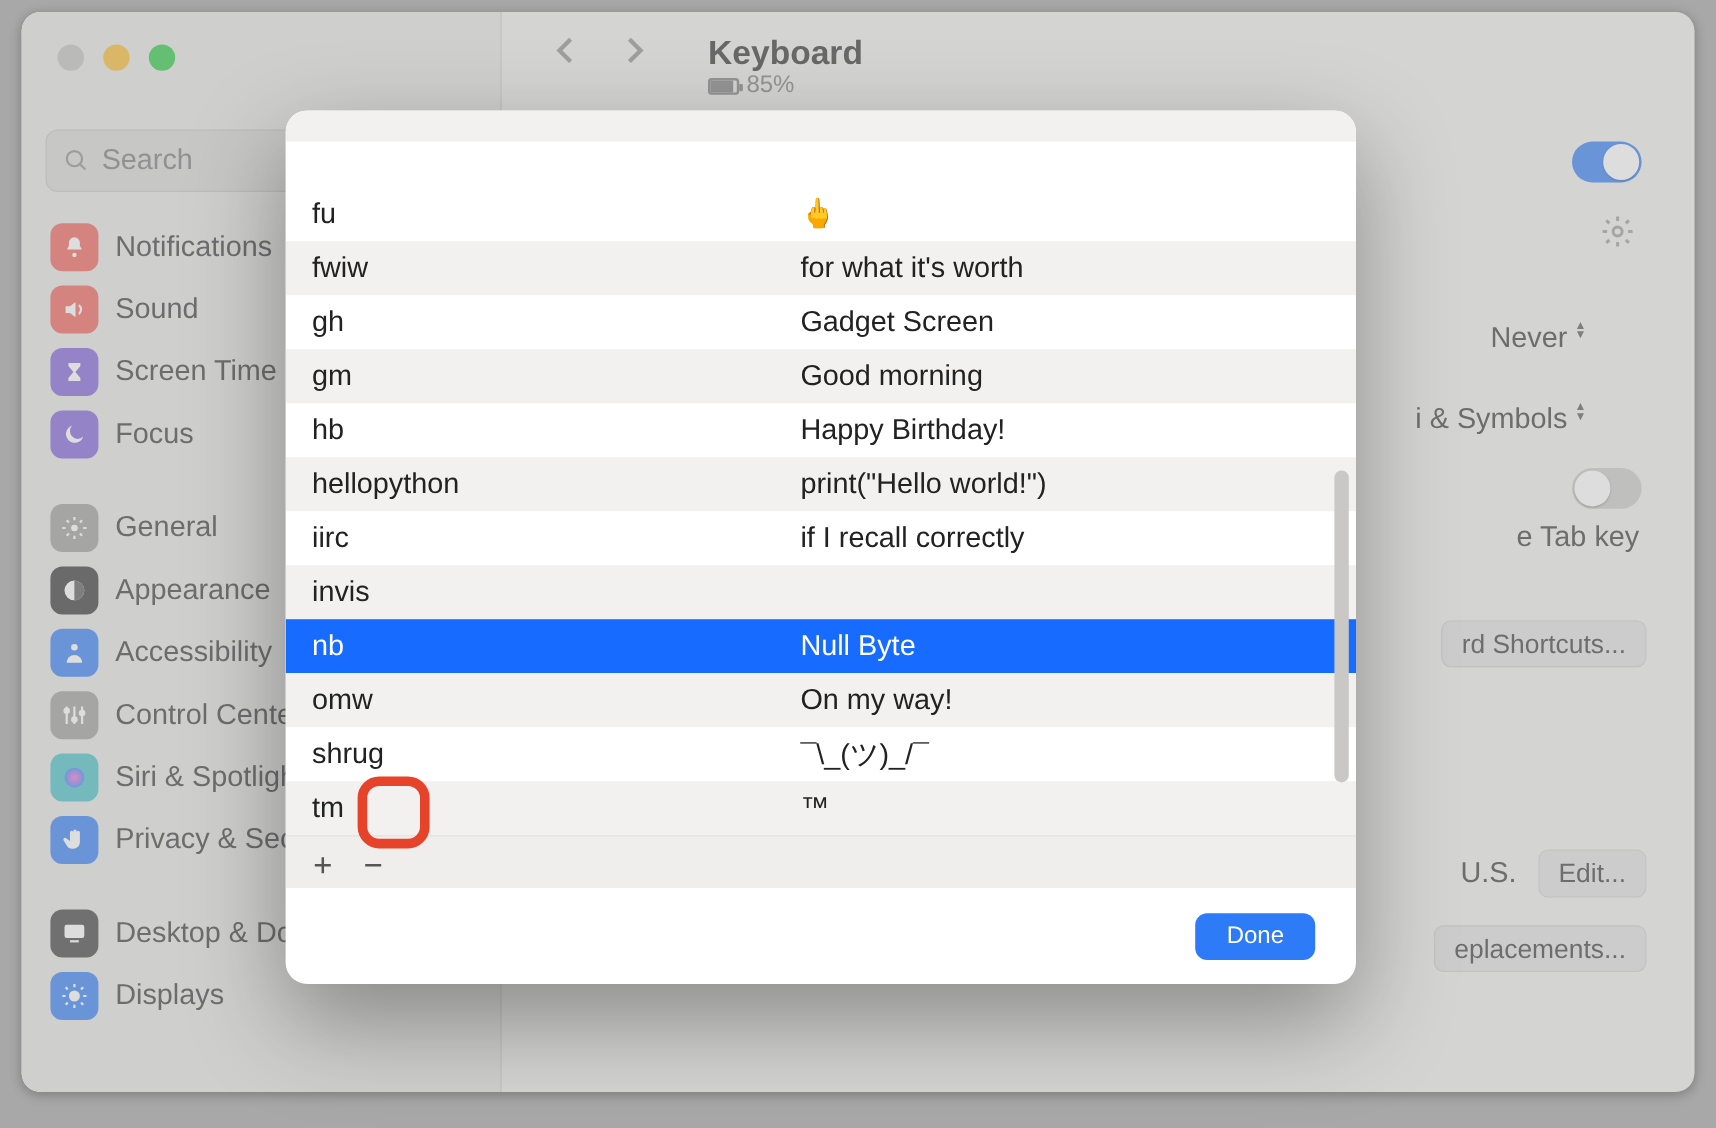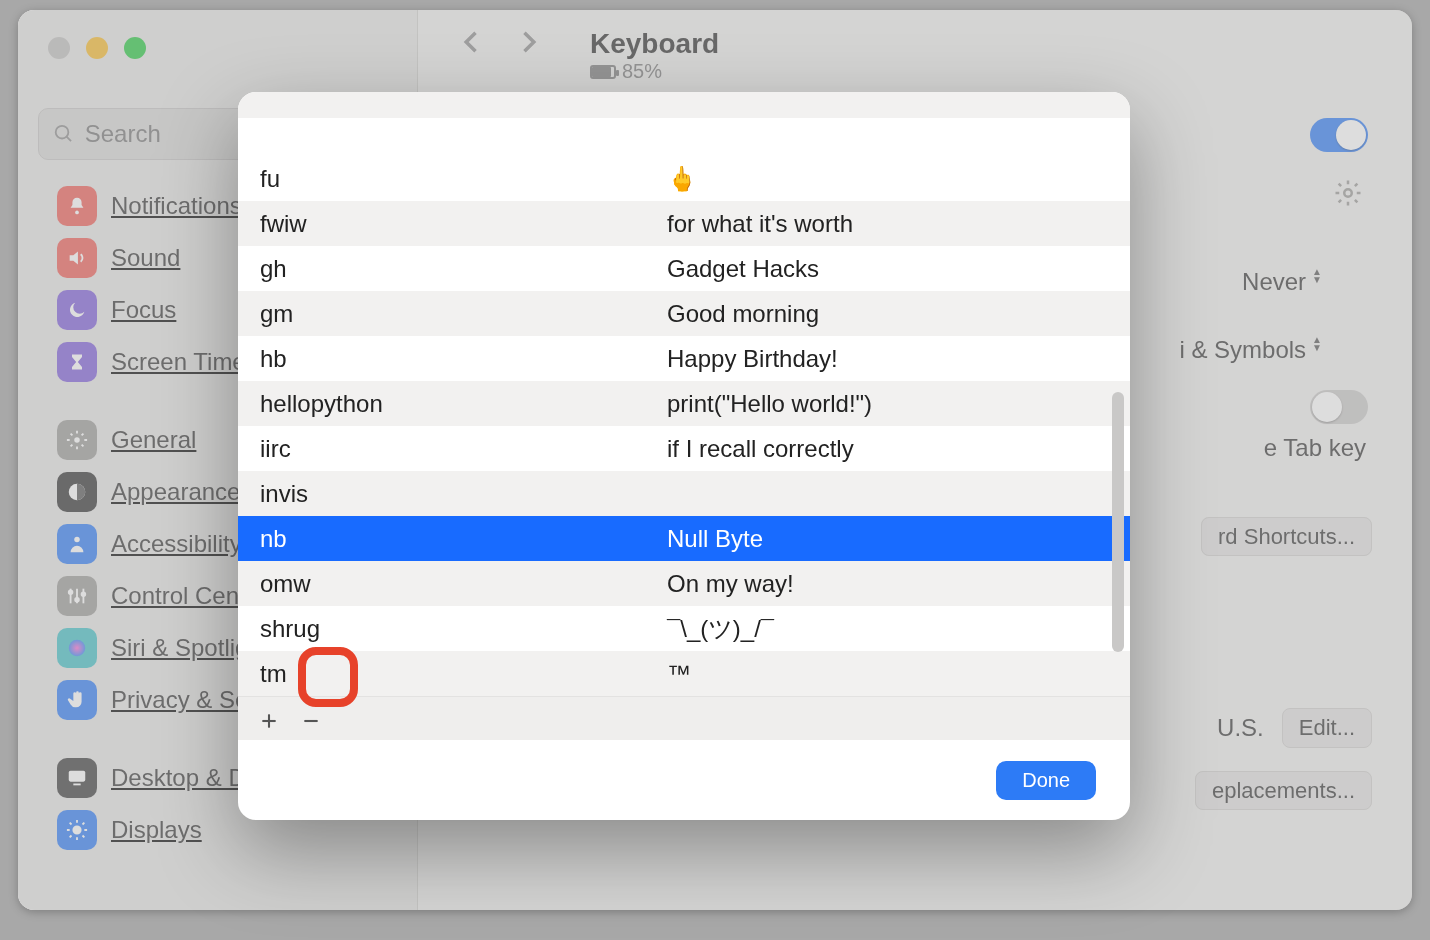--- a/index.html
+++ b/index.html
@@ -45,21 +45,21 @@
     background: #d8d7d6;
     border: 1px solid #c5c4c3;
     border-radius: 10px;
     display: flex; align-items: center;
     padding: 0 14px;
     color: #8a8a8a; font-size: 24px;
   }
   .search svg { width: 24px; height: 24px; margin-right: 10px; stroke:#8a8a8a; fill:none; stroke-width:2; }
   .search input { border:none; background:transparent; font-size:24px; width:100%; color:#555; outline:none; }
 
-  .sb-list { list-style:none; padding: 0 31px; text-decoration: underline; }
+  .sb-list { list-style:none; padding: 0 16px; }
   .sb-item { display:flex; align-items:center; gap:14px; height:52px; font-size:24px; color:#333; border-radius:10px; padding:0 8px; }
   .sb-item .icon { width:40px; height:40px; border-radius:10px; display:flex; align-items:center; justify-content:center; color:#fff; font-size:22px; }
   .sb-gap { height: 26px; }
 
   .content { flex:1; position:relative; padding-top: 18px; }
   .titlebar { display:flex; gap:28px; padding-left: 40px; height: 70px;}
   .nav-arrow { width:28px; height:28px; stroke:#8c8c8c; fill:none; stroke-width:3; }
   .title-stack .title { font-size:28px; font-weight:700; color:#2a2a2a; }
   .title-stack .sub { font-size:20px; color:#7a7a7a; display:flex; align-items:center; gap:6px;}
   .batt { width:26px; height:14px; border:2px solid #7a7a7a; border-radius:3px; position:relative; }
@@ -144,33 +144,33 @@
           <span class="icon" style="background: rgb(239, 92, 85);">
             <svg viewBox="0 0 24 24" width="22" height="22" fill="#fff">
               <path d="M4 9v6h4l5 4V5L8 9H4z"></path>
               <path d="M16 8a5 5 0 0 1 0 8" fill="none" stroke="#fff" stroke-width="2"></path>
             </svg>
           </span>
           <span>Sound</span>
         </li>
         <li class="sb-item">
           <span class="icon" style="background: rgb(125, 91, 217);">
-            <svg viewBox="0 0 24 24" width="22" height="22" fill="#fff">
-              <path d="M20 14A8 8 0 1 1 10 4a6 6 0 0 0 10 10z"></path>
-            </svg>
-          </span>
-          <span>Focus</span>
-        </li>
-        <li class="sb-item">
-          <span class="icon" style="background: rgb(125, 91, 217);">
             <svg viewBox="0 0 24 24" width="20" height="20" fill="#fff">
               <path d="M6 3h12v3l-5 6 5 6v3H6v-3l5-6-5-6V3z"></path>
             </svg>
           </span>
           <span>Screen Time</span>
+        </li>
+        <li class="sb-item">
+          <span class="icon" style="background: rgb(125, 91, 217);">
+            <svg viewBox="0 0 24 24" width="22" height="22" fill="#fff">
+              <path d="M20 14A8 8 0 1 1 10 4a6 6 0 0 0 10 10z"></path>
+            </svg>
+          </span>
+          <span>Focus</span>
         </li>
         <div class="sb-gap"></div>
         <li class="sb-item">
           <span class="icon" style="background: rgb(154, 153, 150);">
             <svg viewBox="0 0 24 24" width="22" height="22" fill="#fff">
               <circle cx="12" cy="12" r="3"></circle>
               <path d="M12 2v3M12 19v3M4 12H1M23 12h-3M5 5l2 2M17 17l2 2M5 19l2-2M17 7l2-2" stroke="#fff" stroke-width="2"></path>
             </svg>
           </span>
           <span>General</span>
@@ -333,21 +333,21 @@
         <div class="trow">
           <div class="c1">fu</div>
           <div class="c2">🖕</div>
         </div>
         <div class="trow alt">
           <div class="c1">fwiw</div>
           <div class="c2">for what it's worth</div>
         </div>
         <div class="trow">
           <div class="c1">gh</div>
-          <div class="c2">Gadget Hacks</div>
+          <div class="c2">Gadget Screen</div>
         </div>
         <div class="trow alt">
           <div class="c1">gm</div>
           <div class="c2">Good morning</div>
         </div>
         <div class="trow">
           <div class="c1">hb</div>
           <div class="c2">Happy Birthday!</div>
         </div>
         <div class="trow alt">

